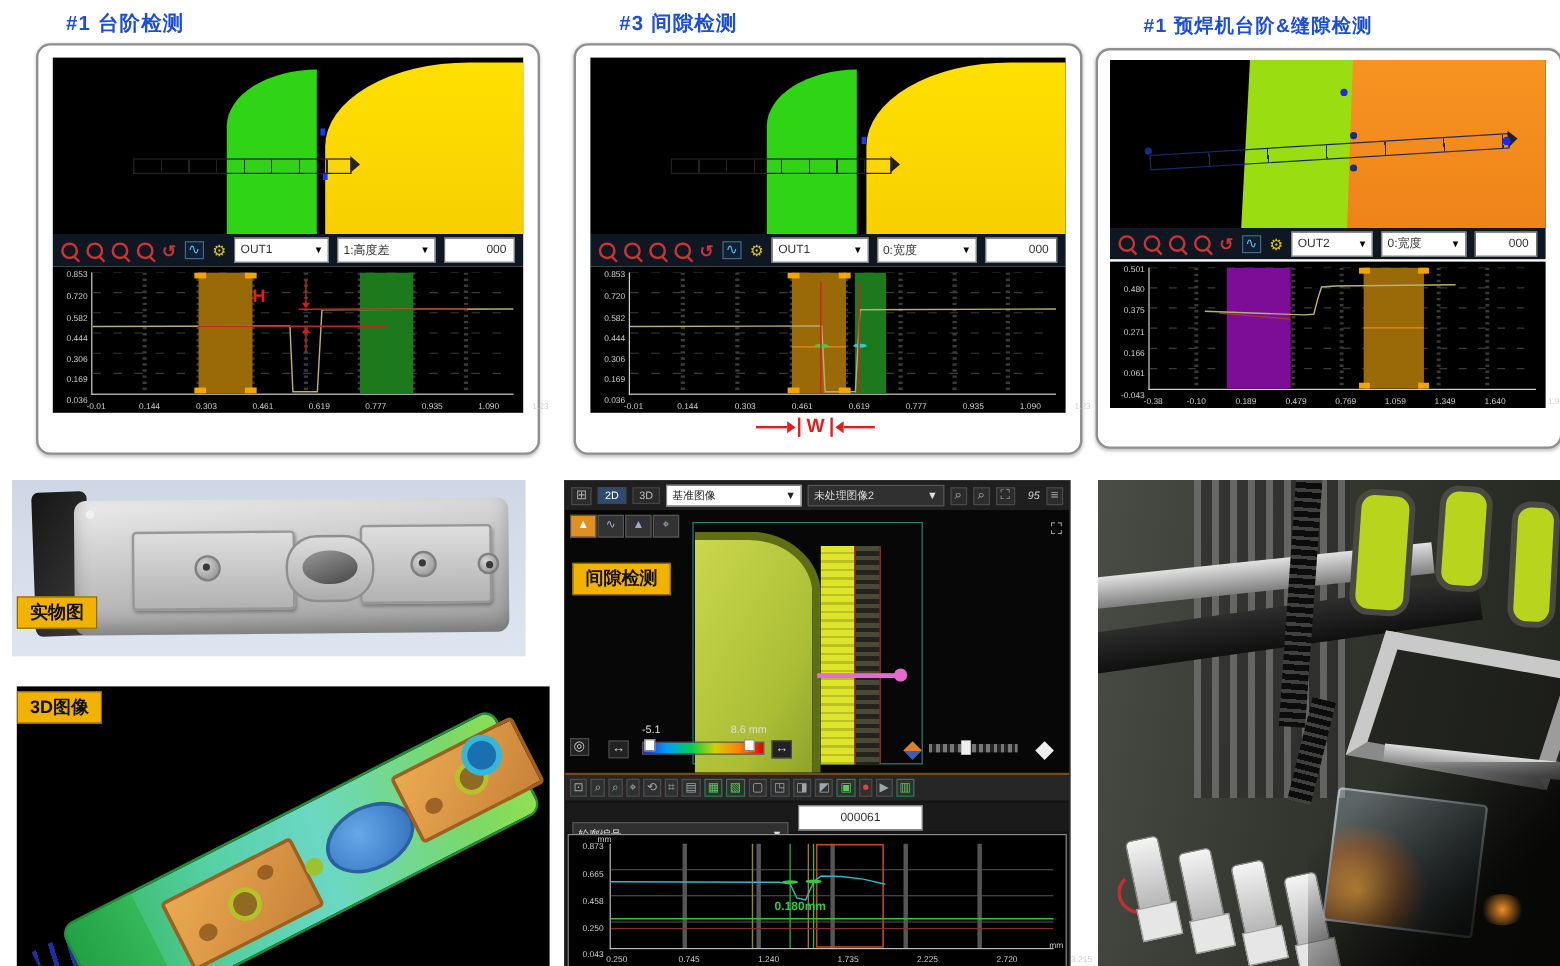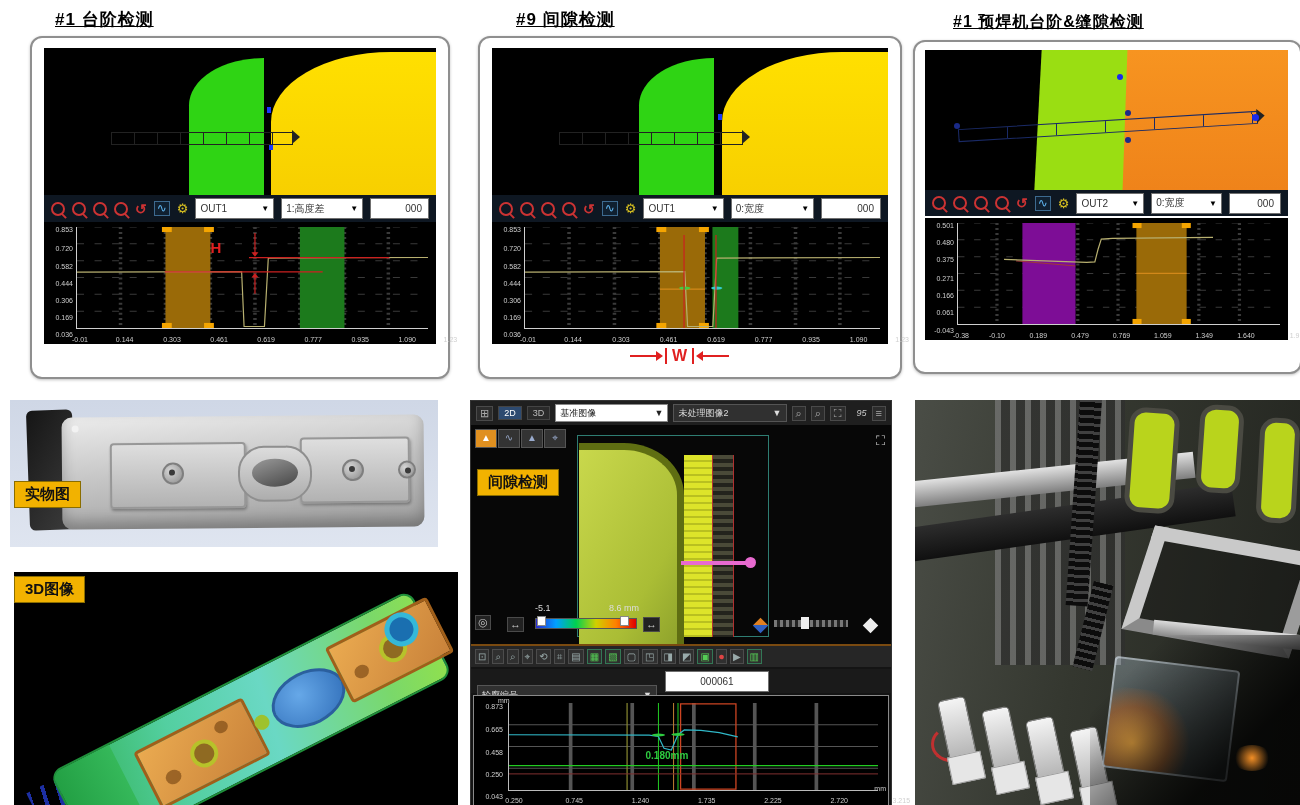--- a/index.html
+++ b/index.html
@@ -1,21 +1,21 @@
 <!DOCTYPE html>
 <html><head>
 <meta charset="utf-8">
 <style>
   html,body{margin:0;padding:0;background:#fff;}
   .stage{position:relative;width:1300px;height:805px;background:#fff;overflow:hidden;
          font-family:"Liberation Sans",sans-serif;}
   
   .card{position:absolute;background:#fff;border:2px solid #8f8f8f;border-radius:12px;
         box-shadow:0 1px 3px rgba(0,0,0,.25);}
-  .ptitle{position:absolute;color:#000000;font-weight:bold;font-size:17px;letter-spacing:1px;text-decoration:underline;}
+  .ptitle{position:absolute;color:#1d4ed8;font-weight:bold;font-size:17px;letter-spacing:1px;}
   
   .imgarea{position:absolute;background:#000;overflow:hidden;}
   .gshape{position:absolute;background:#2fd414;}
   .yshape{position:absolute;background:linear-gradient(180deg,#ffe000,#f7cf00);}
   .bluespeck{position:absolute;width:4px;height:6px;background:#1838ff;}
   .roiarrow{position:absolute;height:11px;border:1px solid #222;
             background:repeating-linear-gradient(90deg,rgba(0,0,0,0) 0 22px,#222 22px 23px);}
   .roiarrow:after{content:"";position:absolute;right:-8px;top:-3px;border-left:8px solid #222;
             border-top:7px solid transparent;border-bottom:7px solid transparent;}
   
@@ -244,21 +244,21 @@
           <line x1="50.7" y1="6" x2="50.7" y2="26" stroke="#cc2020" stroke-width="1.2" vector-effect="non-scaling-stroke"></line>
           <polygon points="49.7,25 51.7,25 50.7,29.5" fill="#cc2020"></polygon>
           <line x1="50.7" y1="66" x2="50.7" y2="49" stroke="#cc2020" stroke-width="1.2" vector-effect="non-scaling-stroke"></line>
           <polygon points="49.7,50 51.7,50 50.7,45.5" fill="#cc2020"></polygon>
         </svg>
         <span class="ann" style="left:38%;top:12%;">H</span>
       </div>
     </div>
   </div>
 
-  <div class="ptitle" style="left:516px;top:8px;">#9 间隙检测</div>
+  <div class="ptitle" style="left:516px;top:8px;">#3 间隙检测</div>
   <div class="card" style="left:478px;top:36px;width:420px;height:339px;">
     <div class="imgarea" style="left:12px;top:10px;width:396px;height:147px;">
       <div class="gshape" style="left:37%;top:7%;width:19%;height:100%;border-top-left-radius:95px 60px;"></div>
       <div class="yshape" style="left:58%;top:3%;width:45%;height:100%;border-top-left-radius:120px 70px;"></div>
       <div class="bluespeck" style="left:57%;top:45%;"></div>
       <div class="roiarrow" style="left:17%;top:57%;width:46%;"></div>
     </div>
     <div class="tbar" style="left:12px;top:157px;width:396px;height:27px;box-sizing:border-box;">
       <span class="mag"></span>
       <span class="mag"></span>
@@ -419,21 +419,21 @@
     <div class="clip"></div>
     <div class="metal">
       <span style="position:absolute;left:10px;top:8px;width:7px;height:7px;border-radius:50%;background:#f2f2f2;"></span>
       <div class="plate" style="left:48px;top:26px;width:132px;height:62px;"></div>
       <div class="plate" style="left:238px;top:22px;width:106px;height:62px;"></div>
       <span class="screw" style="left:100px;top:46px;"></span>
       <span class="screw" style="left:280px;top:44px;"></span>
       <span class="screw" style="left:336px;top:46px;width:14px;height:14px;"></span>
       <div class="boss"></div>
     </div>
-    <div class="ylabel" style="left:4px;top:81px;">实物图</div>
+    <div class="ylabel" style="left:4px;top:97px;">实物图</div>
   </div>
 
   <div class="threed">
     <div class="ylabel" style="left:0;top:4px;">3D图像</div>
     <div class="spikes" style="left:10px;top:150px;width:300px;height:62px;"></div>
     <div class="spikes" style="left:240px;top:95px;width:200px;height:50px;"></div>
     <div class="slab">
       <div class="slabcap"></div>
       <div class="pad" style="left:82px;top:18px;width:116px;height:58px;">
         <span class="padring" style="left:46px;top:16px;width:20px;height:20px;"></span>

